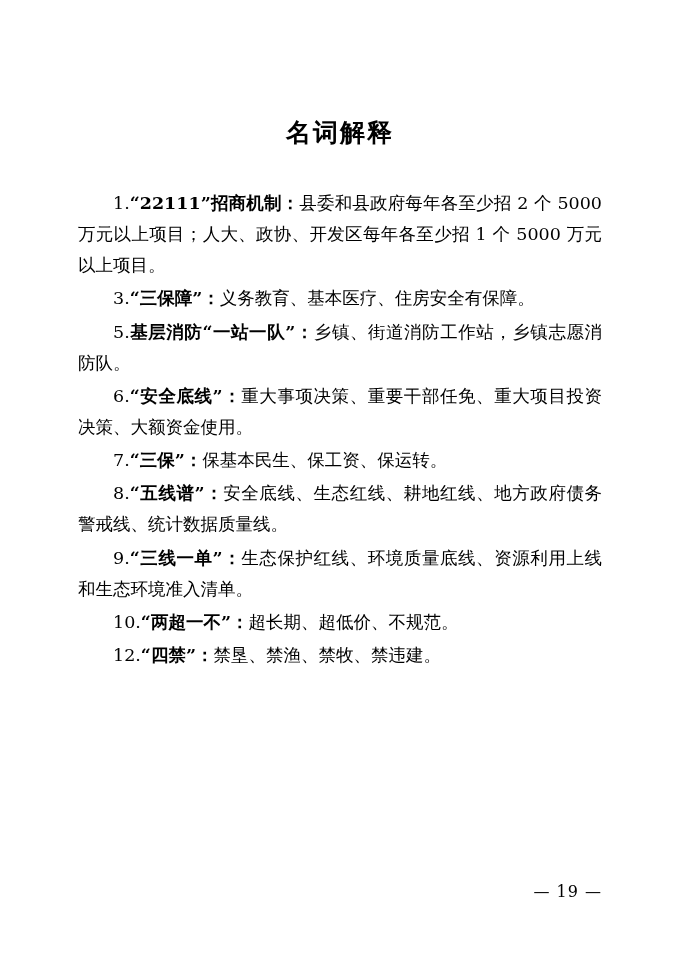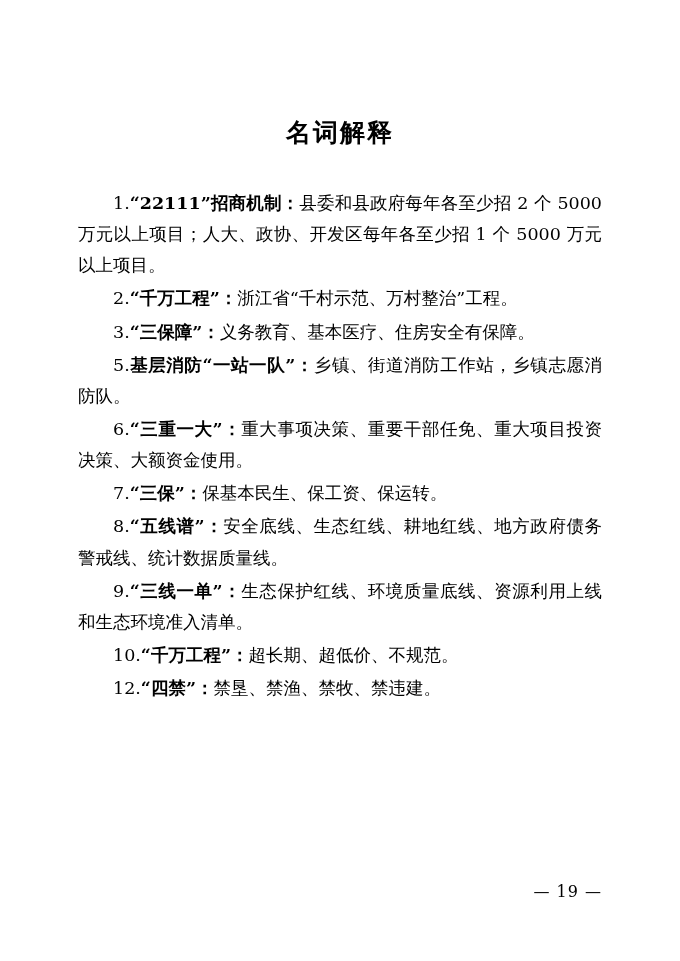--- a/index.html
+++ b/index.html
@@ -62,37 +62,36 @@
 <body>
 
 <div class="page">
 
   <h1 class="doc-title">名词解释</h1>
 
   <div class="body-block">
 
     <p class="para"><span>1.</span><span class="term">“22111”招商机制</span><span class="term">：</span><span>县委和县政府每年各至少招 2 个 5000 万元以上项目；人大、政协、开发区每年各至少招 1 个 5000 万元以上项目。</span></p>
 
-    <p class="para"><span>2.</span><span class="term">“千万工程”</span><span class="term">：</span><span>浙江省“千村示范、万村整治”工程。</span></p>
 
     <p class="para"><span>3.</span><span class="term">“三保障”</span><span class="term">：</span><span>义务教育、基本医疗、住房安全有保障。</span></p>
 
 
     <p class="para"><span>5.</span><span class="term">基层消防“一站一队”</span><span class="term">：</span><span>乡镇、街道消防工作站，乡镇志愿消防队。</span></p>
 
-    <p class="para"><span>6.</span><span class="term">“三重一大”</span><span class="term">：</span><span>重大事项决策、重要干部任免、重大项目投资决策、大额资金使用。</span></p>
+    <p class="para"><span>6.</span><span class="term">“安全底线”</span><span class="term">：</span><span>重大事项决策、重要干部任免、重大项目投资决策、大额资金使用。</span></p>
 
     <p class="para"><span>7.</span><span class="term">“三保”</span><span class="term">：</span><span>保基本民生、保工资、保运转。</span></p>
 
     <p class="para"><span>8.</span><span class="term">“五线谱”</span><span class="term">：</span><span>安全底线、生态红线、耕地红线、地方政府债务警戒线、统计数据质量线。</span></p>
 
     <p class="para"><span>9.</span><span class="term">“三线一单”</span><span class="term">：</span><span>生态保护红线、环境质量底线、资源利用上线和生态环境准入清单。</span></p>
 
 
-    <p class="para"><span>10.</span><span class="term">“千万工程”</span><span class="term">：</span><span>超长期、超低价、不规范。</span></p>
+    <p class="para"><span>10.</span><span class="term">“两超一不”</span><span class="term">：</span><span>超长期、超低价、不规范。</span></p>
 
     <p class="para"><span>12.</span><span class="term">“四禁”</span><span class="term">：</span><span>禁垦、禁渔、禁牧、禁违建。</span></p>
 
   </div>
 
   <div class="footer">— 19 —</div>
 
 </div>
 
 </body></html>

